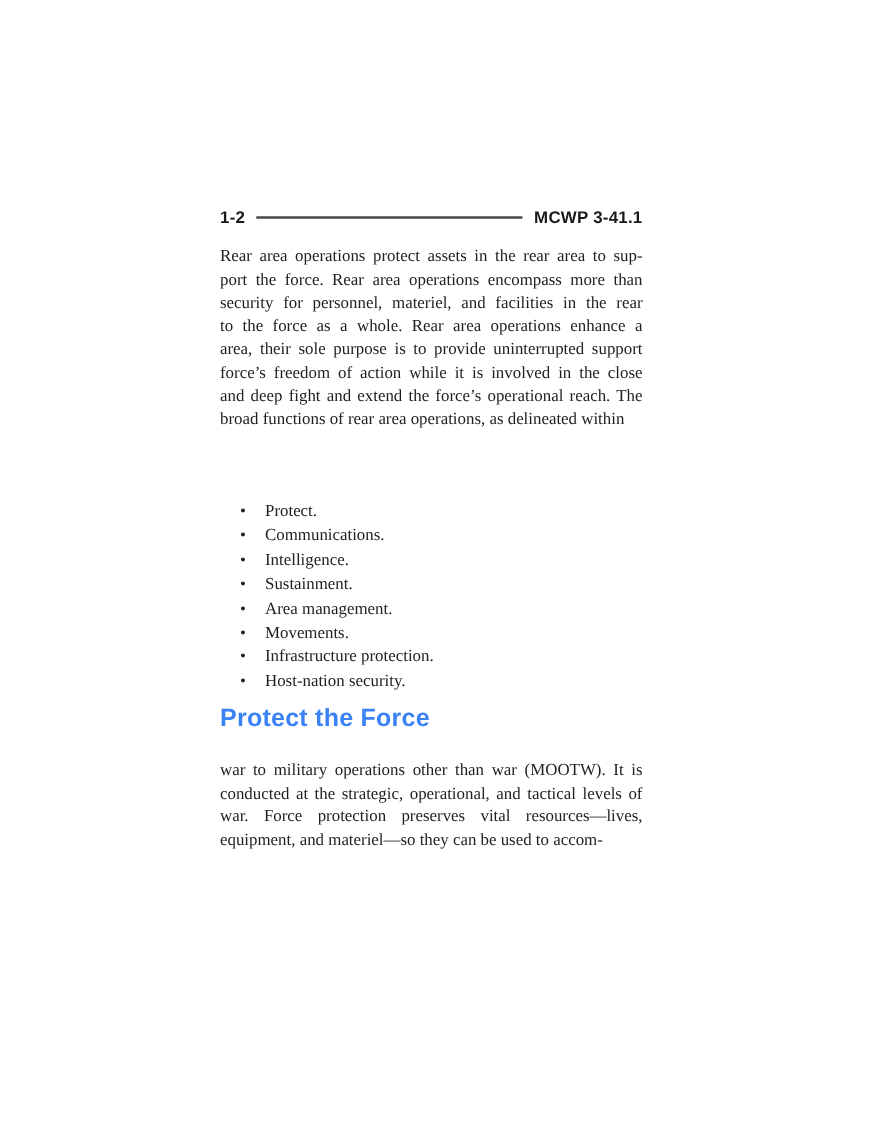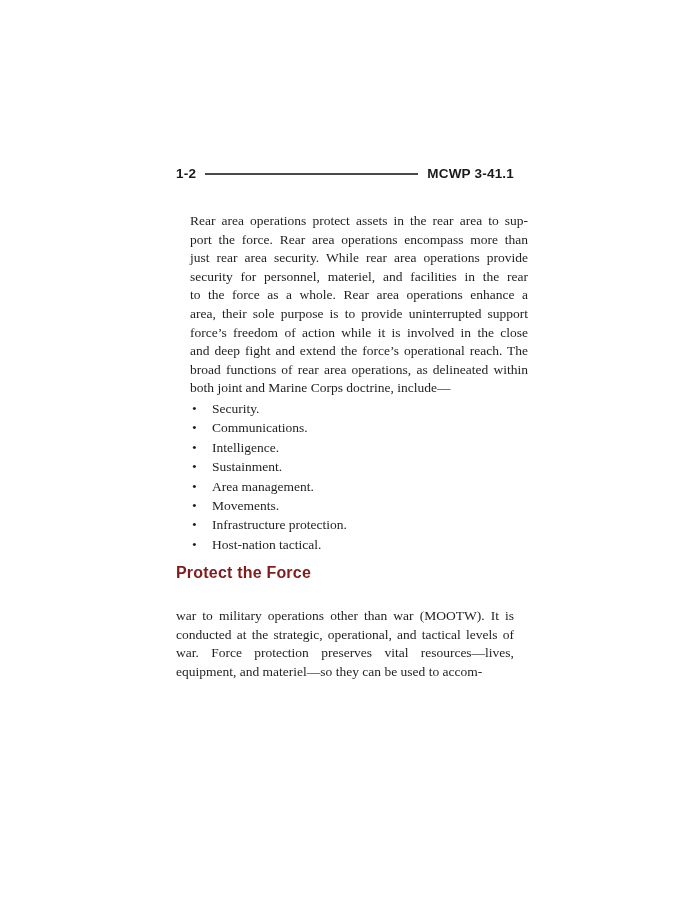--- a/index.html
+++ b/index.html
@@ -33,21 +33,21 @@
     flex: 1;
     height: 2px;
     background: #4a4a4a;
     margin: 0 9px;
   }
   
   .paragraph {
     font-size: 13.5px;
     line-height: 18.6px;
   }
-  .para-1 { top: 212px; margin-left: 14px; }
+  .para-1 { top: 196px; }
   .para-2 { top: 607px; }
   .para-line {
     text-align: justify;
     text-align-last: justify;
     white-space: normal;
   }
   .para-line:last-child { text-align-last: left; }
   
   .bullet-list {
     top: 399px;
@@ -60,53 +60,51 @@
   }
   .bullet-marker {
     width: 20px;
     flex: 0 0 20px;
   }
   
   .section-heading {
     top: 564px;
     font-family: "Liberation Sans", sans-serif;
     font-weight: bold;
-    font-size: 16px;
-    color: #7f1d1d;
+    font-size: 20px;
+    color: #3b82f6;
     letter-spacing: 0.2px;
   }
 </style>
 </head>
 <body>
 
 <div class="page">
 
   <div class="content-col doc-header">
     <span>1-2</span>
     <span class="header-rule"></span>
     <span>MCWP 3-41.1</span>
   </div>
 
   <div class="content-col paragraph para-1">
       <div class="para-line">Rear area operations protect assets in the rear area to sup-</div>
       <div class="para-line">port the force. Rear area operations encompass more than</div>
-      <div class="para-line">just rear area security. While rear area operations provide</div>
       <div class="para-line">security for personnel, materiel, and facilities in the rear</div>
       <div class="para-line">to the force as a whole. Rear area operations enhance a</div>
       <div class="para-line">area, their sole purpose is to provide uninterrupted support</div>
       <div class="para-line">force’s freedom of action while it is involved in the close</div>
       <div class="para-line">and deep fight and extend the force’s operational reach. The</div>
       <div class="para-line">broad functions of rear area operations, as delineated within</div>
-      <div class="para-line">both joint and Marine Corps doctrine, include—</div>
     </div>
 
   <div class="content-col bullet-list">
       <div class="bullet-row">
         <span class="bullet-marker">•</span>
-        <span>Security.</span>
+        <span>Protect.</span>
       </div>
       <div class="bullet-row">
         <span class="bullet-marker">•</span>
         <span>Communications.</span>
       </div>
       <div class="bullet-row">
         <span class="bullet-marker">•</span>
         <span>Intelligence.</span>
       </div>
       <div class="bullet-row">
@@ -120,21 +118,21 @@
       <div class="bullet-row">
         <span class="bullet-marker">•</span>
         <span>Movements.</span>
       </div>
       <div class="bullet-row">
         <span class="bullet-marker">•</span>
         <span>Infrastructure protection.</span>
       </div>
       <div class="bullet-row">
         <span class="bullet-marker">•</span>
-        <span>Host-nation tactical.</span>
+        <span>Host-nation security.</span>
       </div>
     </div>
 
   <div class="content-col section-heading">Protect the Force</div>
 
   <div class="content-col paragraph para-2">
       <div class="para-line">war to military operations other than war (MOOTW). It is</div>
       <div class="para-line">conducted at the strategic, operational, and tactical levels of</div>
       <div class="para-line">war. Force protection preserves vital resources—lives,</div>
       <div class="para-line">equipment, and materiel—so they can be used to accom-</div>

